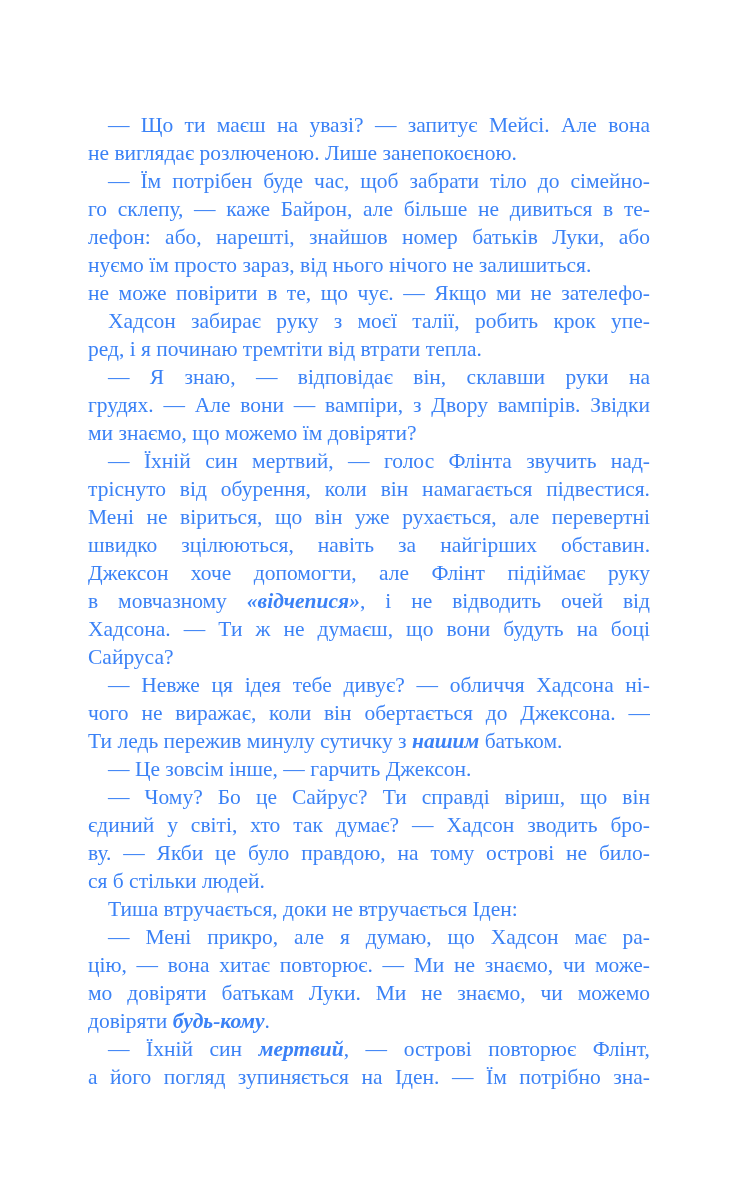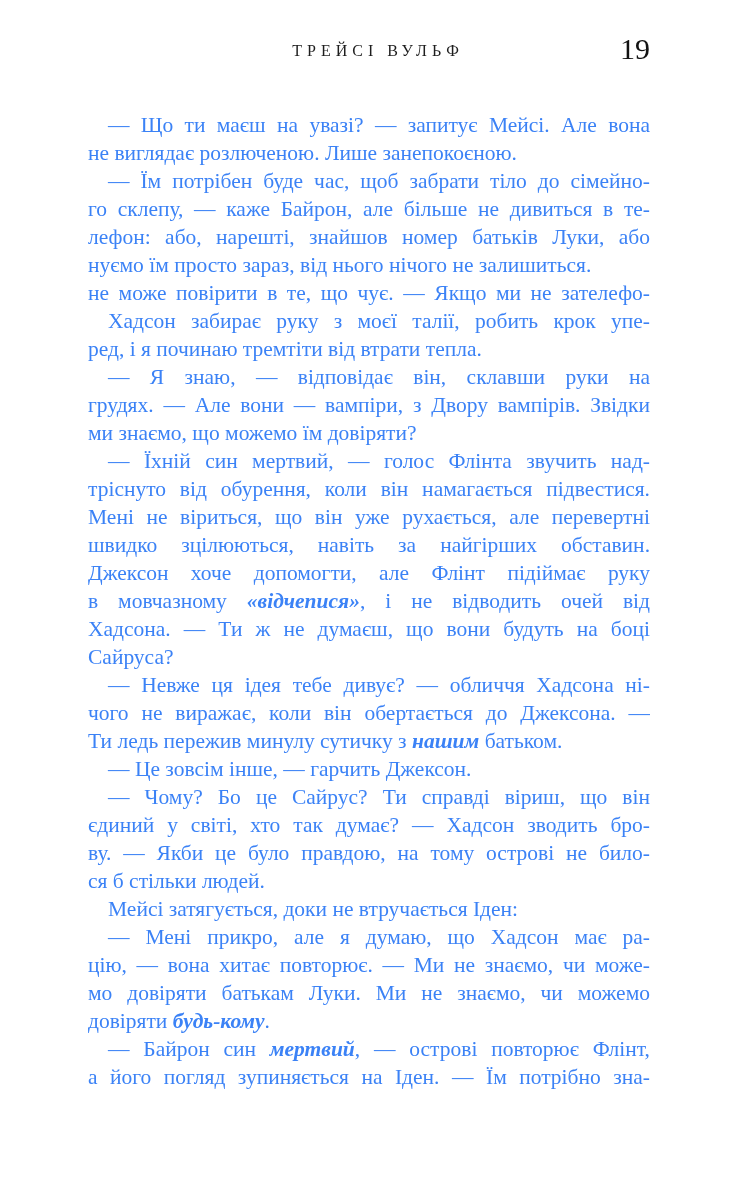--- a/index.html
+++ b/index.html
@@ -62,24 +62,20 @@
   }
   .line.indent {
     text-indent: 20px;
   }
   .it { font-style: italic; font-weight: bold; }
 </style>
 </head>
 <body style="background: rgb(255, 255, 255);">
 
 <div class="page">
-  <div class="running-head">
-    <span class="head-title">ТРЕЙСІ ВУЛЬФ</span>
-    <span class="page-num">19</span>
-  </div>
 
   <div class="text-block" style="color: #3b82f6;">
       <div class="line indent"><span>— Що ти маєш на увазі? — запитує Мейсі. Але вона</span></div>
       <div class="line lastline"><span>не виглядає розлюченою. Лише занепокоєною.</span></div>
       <div class="line indent"><span>— Їм потрібен буде час, щоб забрати тіло до сімейно-</span></div>
       <div class="line"><span>го склепу, — каже Байрон, але більше не дивиться в те-</span></div>
       <div class="line"><span>лефон: або, нарешті, знайшов номер батьків Луки, або</span></div>
       <div class="line lastline"><span>нуємо їм просто зараз, від нього нічого не залишиться.</span></div>
       <div class="line"><span>не може повірити в те, що чує. — Якщо ми не зателефо-</span></div>
       <div class="line indent"><span>Хадсон забирає руку з моєї талії, робить крок упе-</span></div>
@@ -96,21 +92,21 @@
       <div class="line"><span>Хадсона. — Ти ж не думаєш, що вони будуть на боці</span></div>
       <div class="line lastline"><span>Сайруса?</span></div>
       <div class="line indent"><span>— Невже ця ідея тебе дивує? — обличчя Хадсона ні-</span></div>
       <div class="line"><span>чого не виражає, коли він обертається до Джексона. —</span></div>
       <div class="line lastline"><span>Ти ледь пережив минулу сутичку з </span><span class="it">нашим</span><span> батьком.</span></div>
       <div class="line indent lastline"><span>— Це зовсім інше, — гарчить Джексон.</span></div>
       <div class="line indent"><span>— Чому? Бо це Сайрус? Ти справді віриш, що він</span></div>
       <div class="line"><span>єдиний у світі, хто так думає? — Хадсон зводить бро-</span></div>
       <div class="line"><span>ву. — Якби це було правдою, на тому острові не било-</span></div>
       <div class="line lastline"><span>ся б стільки людей.</span></div>
-      <div class="line indent lastline"><span>Мейсі затягується, доки не втручається Іден:</span></div>
+      <div class="line indent lastline"><span>Тиша втручається, доки не втручається Іден:</span></div>
       <div class="line indent"><span>— Мені прикро, але я думаю, що Хадсон має ра-</span></div>
       <div class="line"><span>цію, — вона хитає повторює. — Ми не знаємо, чи може-</span></div>
       <div class="line"><span>мо довіряти батькам Луки. Ми не знаємо, чи можемо</span></div>
       <div class="line lastline"><span>довіряти </span><span class="it">будь-кому</span><span>.</span></div>
-      <div class="line indent"><span>— Байрон син </span><span class="it">мертвий</span><span>, — острові повторює Флінт,</span></div>
+      <div class="line indent"><span>— Їхній син </span><span class="it">мертвий</span><span>, — острові повторює Флінт,</span></div>
       <div class="line"><span>а його погляд зупиняється на Іден. — Їм потрібно зна-</span></div>
     </div>
 </div>
 
 </body></html>

